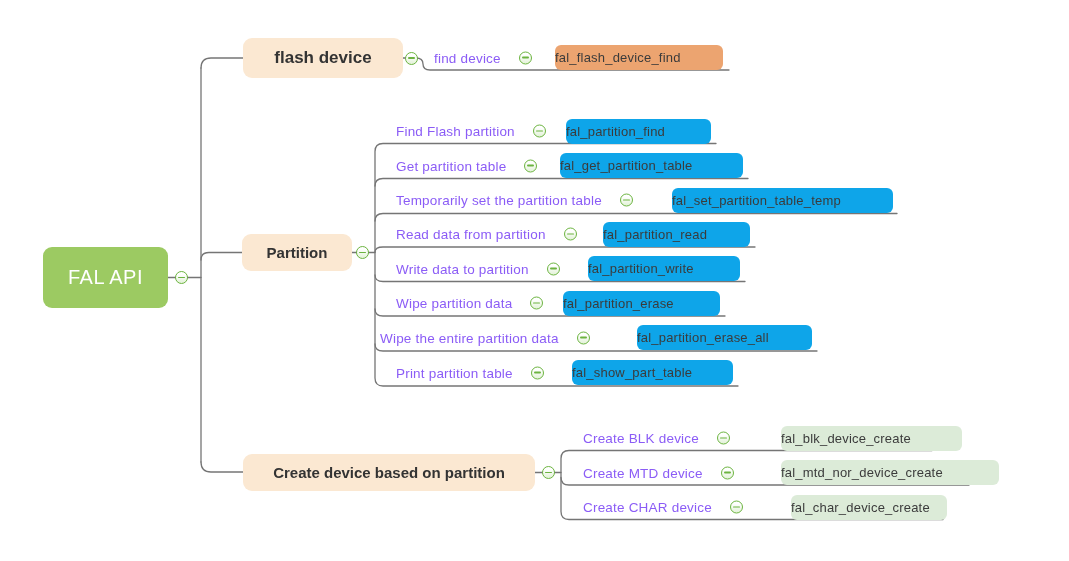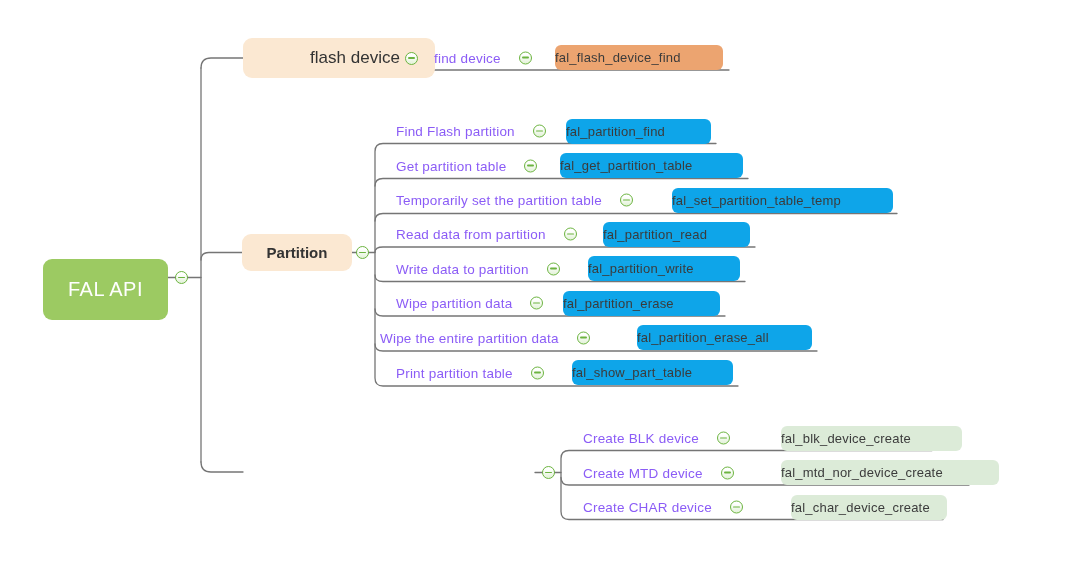--- a/index.html
+++ b/index.html
@@ -1,23 +1,23 @@
 <!DOCTYPE html>
 <html><head>
 <meta charset="utf-8">
 <style>
   html,body{margin:0;padding:0;background:#ffffff;}
   .canvas{position:relative;width:1069px;height:561px;overflow:hidden;
           font-family:"Liberation Sans", sans-serif;background:#ffffff;}
   svg.lines{position:absolute;left:0;top:0;z-index:0;}
   .topic{position:absolute;z-index:2;border-radius:9px;display:flex;align-items:center;
          justify-content:center;background:#FBE8D2;color:#333;white-space:nowrap;}
-  .topic.root{background:#9CCA62;color:#ffffff;font-size:20px;font-weight:500;letter-spacing:.5px;margin-top:12px;}
+  .topic.root{background:#9CCA62;color:#ffffff;font-size:20px;font-weight:500;letter-spacing:.5px;}
   .topic.main{font-size:15px;font-weight:700;}
-  .topic.flash{font-size:17px;font-weight:400;padding-left:32px;}
+  .topic.flash{font-size:17px;font-weight:700;}
   .row{position:absolute;z-index:2;display:flex;align-items:center;transform:translateY(-50%);}
   .lbl{font-size:13.5px;color:#8b5cf6;letter-spacing:.2px;white-space:nowrap;}
   .func{position:absolute;z-index:2;height:25px;border-radius:6px;display:flex;align-items:center;
         justify-content:flex-start;font-size:13px;color:#3b3b3b;white-space:nowrap;letter-spacing:.2px;}
   .f-orange{background:#ECA470;}
   .f-pink{background:#0ea5e9;}
   .f-green{background:#DCEBD8;margin-left:36px;}
   .ci{width:13px;height:13px;box-sizing:border-box;border:1.2px solid #6CB440;border-radius:50%;
       background:linear-gradient(180deg,#ffffff 20%,#e3f2d8 100%);
       display:flex;align-items:center;justify-content:center;z-index:3;}
@@ -132,20 +132,23 @@
   </div>
 
   <div class="row" style="left:396px;top:372.5px">
     <span class="lbl">Print partition table</span>
     <div class="ci inline"></div>
   </div>
   <div class="func f-pink" style="left:572px;top:360px;width:161px">
     <span>fal_show_part_table</span>
   </div>
 
+  <div class="topic main" style="left:243px;top:454px;width:292px;height:37px">
+    <span>Create device based on partition</span>
+  </div>
   <div class="ci abs" style="left:541.5px;top:466px"></div>
 
   <div class="row" style="left:583px;top:438px">
     <span class="lbl">Create BLK device</span>
     <div class="ci inline"></div>
   </div>
   <div class="func f-green" style="left:745px;top:425.5px;width:181px">
     <span>fal_blk_device_create</span>
   </div>
 

